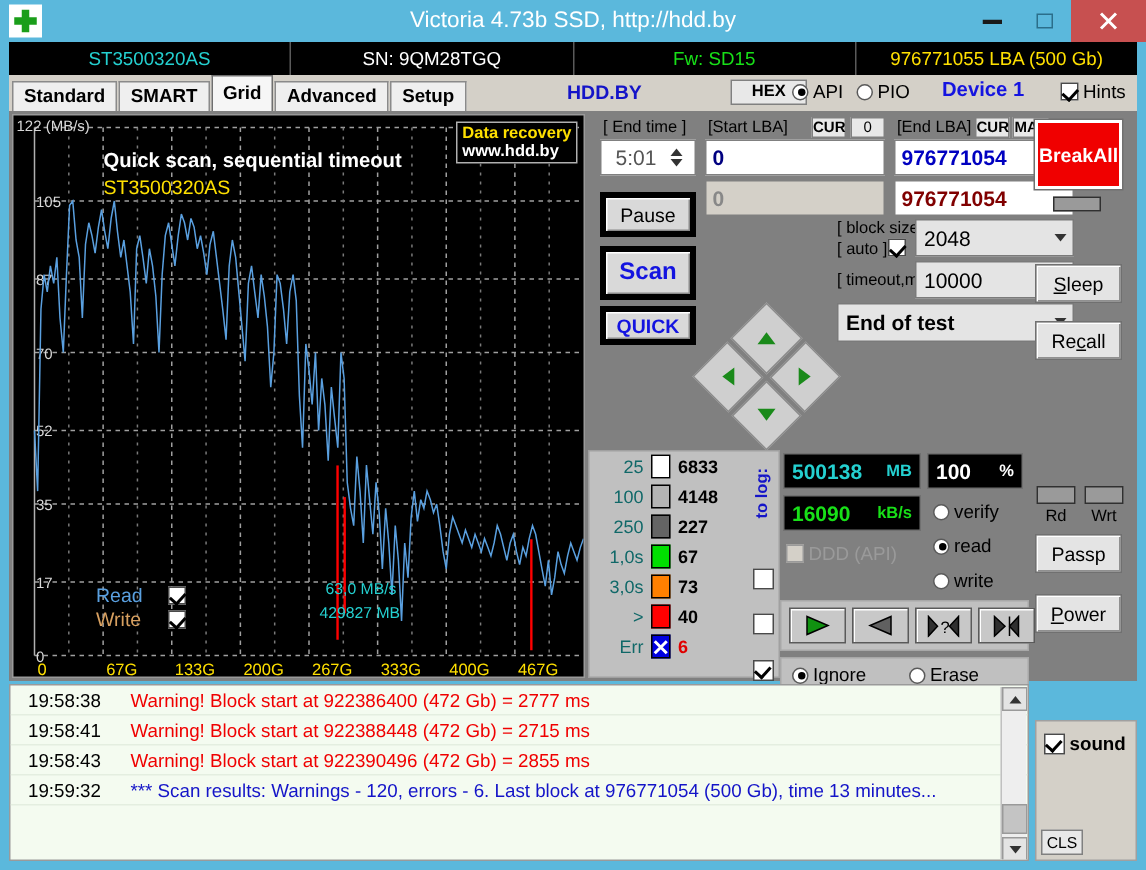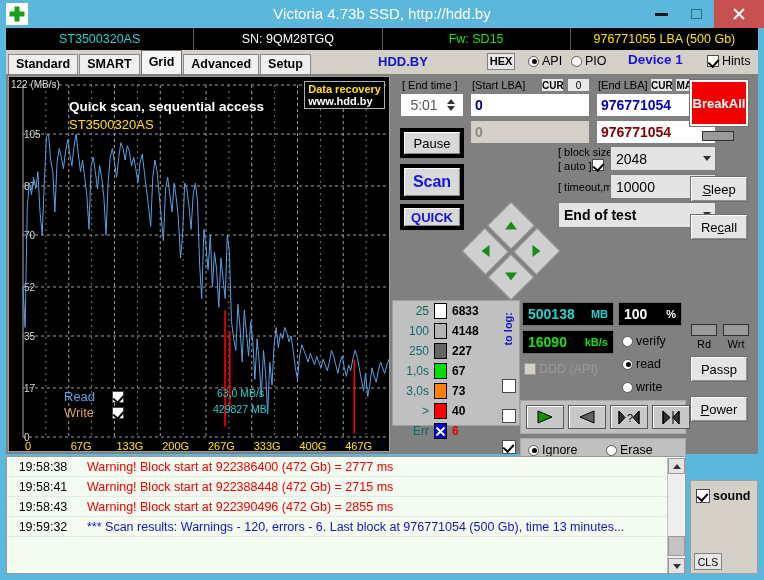--- a/index.html
+++ b/index.html
@@ -39,21 +39,21 @@
 
   
   .tabrow { position:absolute; left:6px; top:50px; width:752px; height:24px;
             background:#d4d0c8; display:flex; align-items:flex-end; }
   .tab { height:20px; line-height:19px; padding:0 7px; margin-right:1px; font-size:12.5px;
          font-weight:bold; background:#efefef; border:1px solid #8a8a8a; border-bottom:none;
          color:#000; }
   .tab.active { height:24px; line-height:22px; background:#f6f6f6; border-color:#6f6f6f;
                 position:relative; z-index:3; }
   .hdd-by { position:absolute; left:378px; top:54px; font-size:13px; font-weight:bold; color:#1414c8; }
-  .hex-btn { position:absolute; left:487px; top:53px; width:28px; height:17px; line-height:15px;
+  .hex-btn { position:absolute; left:487px; top:53px; width:51px; height:17px; line-height:15px;
              text-align:center; font-size:11px; font-weight:bold; color:#000;
              background:#e8e8e8; border:1px solid #808080; }
   .rg { position:absolute; top:54px; display:flex; align-items:center; font-size:12.5px; color:#000; }
   .radio { width:11px; height:11px; border-radius:50%; border:1.5px solid #5a5a5a;
            background:#fff; display:inline-block; position:relative; margin-right:3px; }
   .radio.on::after { content:""; position:absolute; left:2.5px; top:2.5px; width:5px; height:5px;
                      border-radius:50%; background:#000; }
   .device-lbl { position:absolute; left:628px; top:52px; font-size:13.5px; font-weight:bold; color:#1414e0; }
   .hints { position:absolute; left:707px; top:54px; display:flex; align-items:center;
            font-size:12.5px; color:#000; }
@@ -101,21 +101,21 @@
                border-left:4px solid transparent; border-right:4px solid transparent;
                border-top:5px solid #333; }
   .spin { width:16px; display:flex; flex-direction:column; justify-content:center; }
   .spin i { width:0; height:0; border-left:4px solid transparent; border-right:4px solid transparent; margin:1px auto; }
   .spin i.up { border-bottom:5px solid #333; }
   .spin i.dn { border-top:5px solid #333; }
   .tagbtn { font-size:10px; font-weight:bold; background:#e8e8e8; border:1px solid #808080;
             text-align:center; line-height:13px; color:#000; }
 
   
-  .statbox { position:absolute; left:386px; top:226px; width:128px; height:126px;
+  .statbox { position:absolute; left:386px; top:226px; width:128px; height:152px;
              background:#c0c0c0; border:1px solid #a0a0a0; }
   .srow { display:flex; align-items:center; height:20px; margin-left:2px; }
   .snum { width:34px; text-align:right; font-size:12px; color:#106868; }
   .swatch { width:13px; height:16px; border:1px solid #000; margin:0 5px; }
   .sval { font-size:12px; font-weight:bold; color:#000; }
   .sval.err { color:#e00000; }
   .tolog { position:absolute; left:496px; top:238px; width:16px; font-size:11px; font-weight:bold;
            color:#1414c8; writing-mode:vertical-rl; transform:rotate(180deg); }
 
   
@@ -273,21 +273,21 @@
           <line x1="334.25" y1="8" x2="334.25" y2="360" stroke="#a0a0a0" stroke-width="1" stroke-dasharray="3,3"></line>
           <line x1="357.125" y1="8" x2="357.125" y2="360" stroke="#7a7a7a" stroke-width="1" stroke-dasharray="2,4"></line>
           <text x="336.25" y="373" fill="#ffe000" font-size="11" font-family="Liberation Sans">467G</text>
           <line x1="14" y1="8" x2="14" y2="360" stroke="#b0b0b0" stroke-width="1"></line>
           <polyline points="14.0,210.0 16.1,250.4 18.3,129.2 20.4,106.1 22.5,117.6 24.6,100.3 26.8,111.9 28.9,94.6 31.0,135.0 33.2,158.0 35.3,106.1 37.4,59.9 39.5,57.0 41.7,83.0 43.8,94.6 45.9,135.0 48.0,85.9 50.2,71.5 52.3,80.1 54.4,91.7 56.6,74.4 58.7,62.8 60.8,77.2 62.9,88.8 65.1,68.6 67.2,57.0 69.3,77.2 71.5,94.6 73.6,83.0 75.7,100.3 77.8,117.6 80.0,152.3 82.1,88.8 84.2,80.1 86.3,94.6 88.5,111.9 90.6,88.8 92.7,100.3 94.9,120.5 97.0,158.0 99.1,106.1 101.2,80.1 103.4,71.5 105.5,85.9 107.6,100.3 109.8,80.1 111.9,65.7 114.0,71.5 116.1,83.0 118.3,68.6 120.4,74.4 122.5,88.8 124.7,80.1 126.8,91.7 128.9,106.1 131.0,85.9 133.2,77.2 135.3,94.6 137.4,111.9 139.5,129.2 141.7,149.4 143.8,100.3 145.9,83.0 148.1,94.6 150.2,117.6 152.3,140.7 154.4,163.8 156.6,111.9 158.7,100.3 160.8,117.6 163.0,135.0 165.1,106.1 167.2,120.5 169.3,140.7 171.5,181.1 173.6,158.0 175.7,106.1 177.8,111.9 180.0,129.2 182.1,152.3 184.2,117.6 186.4,106.1 188.5,123.4 190.6,186.9 192.7,221.5 194.9,152.3 197.0,169.6 199.1,192.7 201.3,158.0 203.4,210.0 205.5,175.3 207.6,192.7 209.8,230.2 211.9,181.1 214.0,201.3 216.2,221.5 218.3,158.0 220.4,175.3 222.5,244.6 224.7,261.9 226.8,273.4 228.9,227.3 231.0,250.4 233.2,285.0 235.3,233.0 237.4,256.1 239.6,279.2 241.7,244.6 243.8,264.8 245.9,302.3 248.1,261.9 250.2,285.0 252.3,319.6 254.5,273.4 256.6,296.5 258.7,336.9 260.8,285.0 263.0,308.1 265.1,267.7 267.2,250.4 269.3,270.6 271.5,256.1 273.6,261.9 275.7,250.4 277.9,256.1 280.0,264.8 282.1,259.0 284.2,273.4 286.4,290.8 288.5,302.3 290.6,279.2 292.8,267.7 294.9,273.4 297.0,279.2 299.1,285.0 301.3,276.3 303.4,282.1 305.5,287.9 307.7,279.2 309.8,285.0 311.9,290.8 314.0,282.1 316.2,287.9 318.3,293.6 320.4,285.0 322.5,273.4 324.7,279.2 326.8,287.9 328.9,296.5 331.1,285.0 333.2,279.2 335.3,290.8 337.4,299.4 339.6,287.9 341.7,293.6 343.8,282.1 346.0,273.4 348.1,279.2 350.2,290.8 352.3,302.3 354.5,313.8 356.6,296.5 358.7,319.6 360.8,308.1 363.0,290.8 365.1,299.4 367.2,305.2 369.4,293.6 371.5,285.0 373.6,290.8 375.7,296.5 377.9,287.9 380.0,282.1" fill="none" stroke="#5aa0e0" stroke-width="1"></polyline>
           <line x1="216.032" y1="233.28" x2="216.032" y2="349.44" stroke="#ff0000" stroke-width="1.6"></line>
           <line x1="220.79" y1="254.39999999999998" x2="220.79" y2="331.84000000000003" stroke="#ff0000" stroke-width="1.6"></line>
           <line x1="345.23" y1="282.56" x2="345.23" y2="356.48" stroke="#ff0000" stroke-width="1.6"></line>
         </svg>
       <div class="ylab" style="left:2px; top:2px;">122 (MB/s)</div>
-      <div class="chart-title">Quick scan, sequential access</div>
+      <div class="chart-title">Quick scan, sequential timeout</div>
       <div class="chart-sub">ST3500320AS</div>
       <div class="watermark">
         <div>Data recovery</div>
         <div class="w2">www.hdd.by</div>
       </div>
       <div class="legend">
         <div class="row">
           <span class="nm lg-read">Read</span>
           <span class="cbx on"></span>
         </div>

